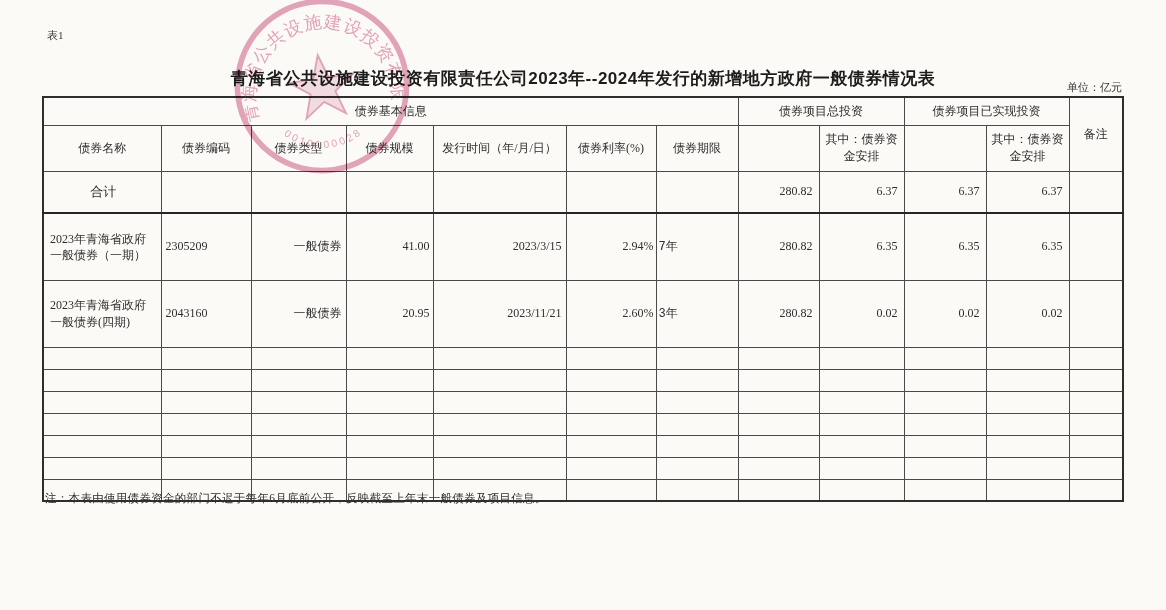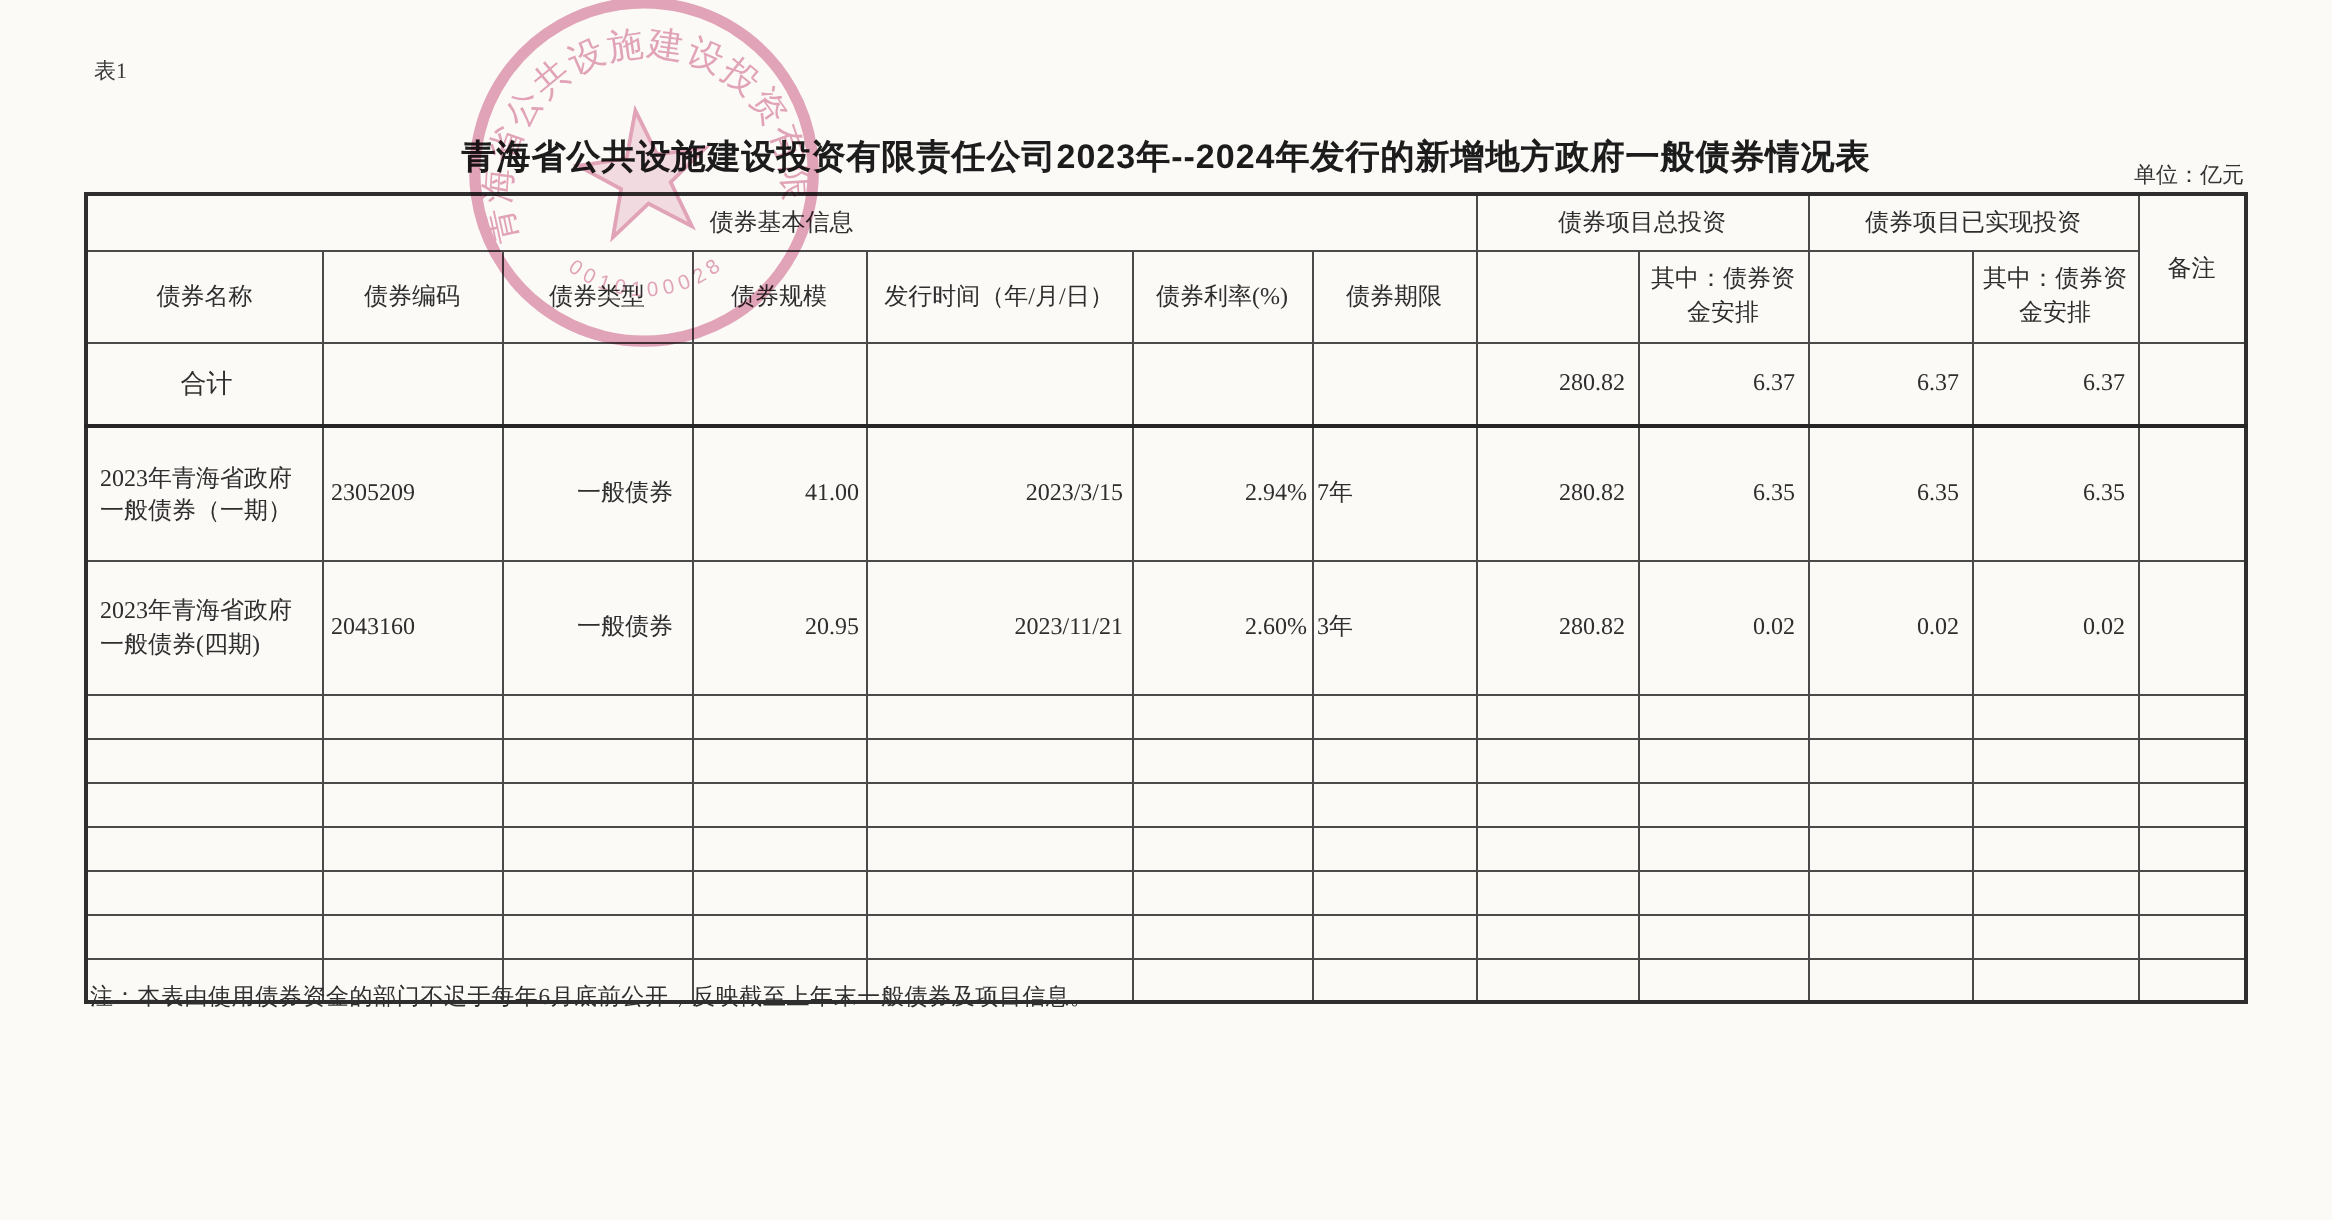--- a/index.html
+++ b/index.html
@@ -43,25 +43,25 @@
   .bond-table th{ text-align:center; vertical-align:middle; }
   .hrow1 th{ height:28px; }
   .hrow2 th{ height:46px; }
   .no-top{ border-top:none !important; }
   tr.total-row td{ height:42px; border-bottom:2px solid #262626; }
   tr.data-row td{ height:67px; }
   tr.empty-row td{ height:22px; }
   
   .bond-table td:nth-child(1){ text-align:left; padding-left:6px; line-height:1.35;margin-left:12px; }
   .bond-table td:nth-child(2){ text-align:left; }
-  .bond-table td:nth-child(3){ text-align:center;padding-left:32px; }
+  .bond-table td:nth-child(3){ text-align:right;padding-left:32px; }
   .bond-table td:nth-child(4){ text-align:right; padding-right:3px; }
   .bond-table td:nth-child(5){ text-align:right; padding-left:3px; }
   .bond-table td:nth-child(6){ text-align:right; padding-right:2px; }
-  .bond-table td:nth-child(7){ text-align:left; padding-left:2px; }
+  .bond-table td:nth-child(7){ text-align:left; padding-left:2px;font-family:Liberation Mono, monospace; }
   .bond-table td:nth-child(8),
   .bond-table td:nth-child(9),
   .bond-table td:nth-child(10),
   .bond-table td:nth-child(11){ text-align:right; padding-right:6px; }
   .bond-table td:nth-child(12){ text-align:center; }
   tr.total-row td:nth-child(1){ text-align:center; font-size:13px; }
   .footnote{
     position:absolute; left:45px; top:491px;
     font-size:11.5px; color:#2f2f2f; letter-spacing:.3px;
   }

